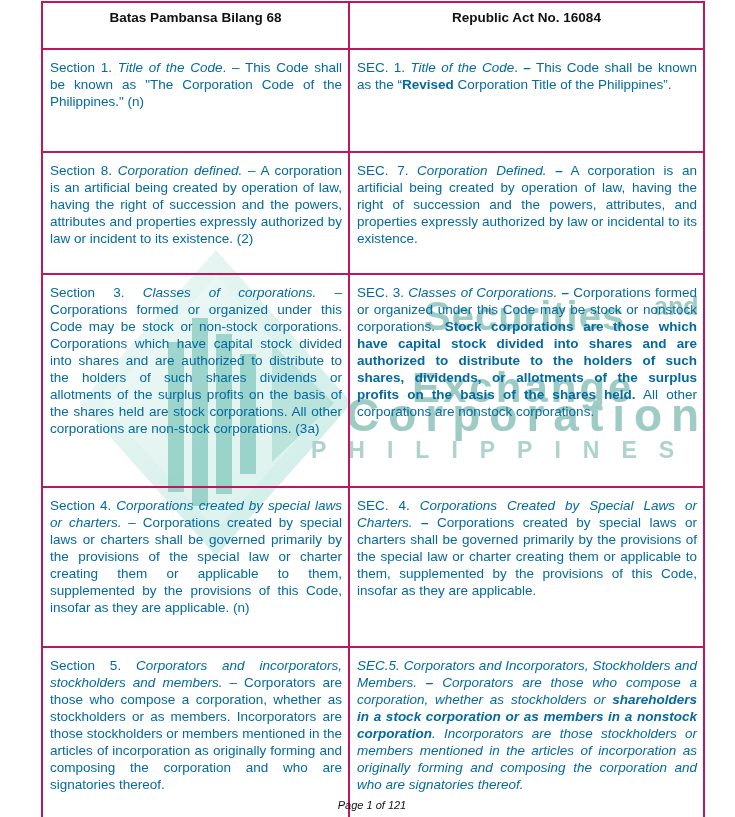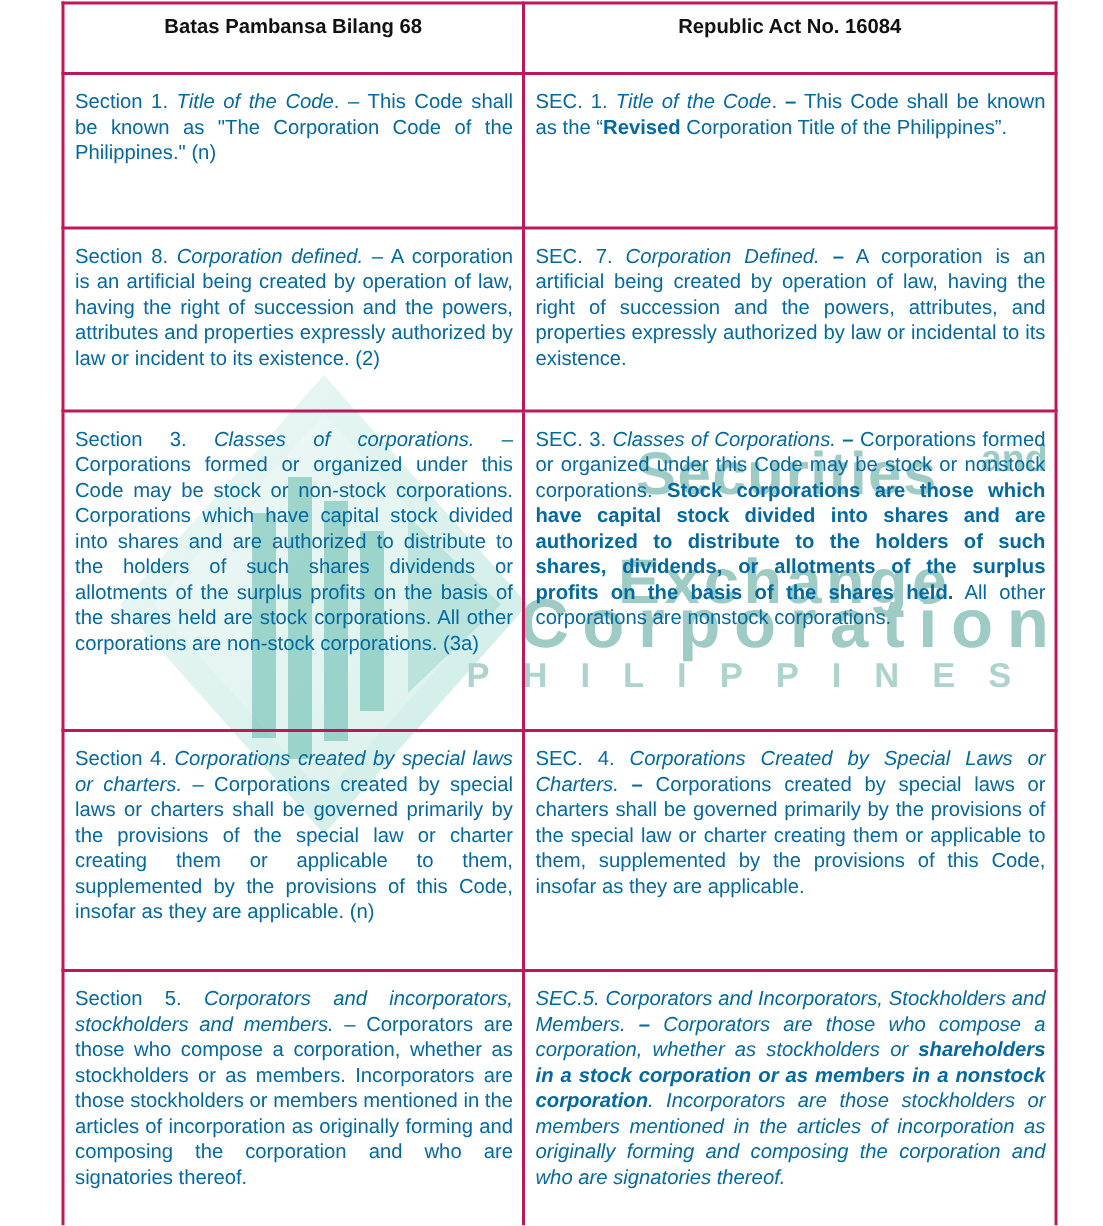--- a/index.html
+++ b/index.html
@@ -115,14 +115,15 @@
         <td><span>Section 4. </span><span class="i">Corporations created by special laws or charters.</span><span> – Corporations created by special laws or charters shall be governed primarily by the provisions of the special law or charter creating them or applicable to them, supplemented by the provisions of this Code, insofar as they are applicable. (n)</span></td>
         <td><span>SEC. 4. </span><span class="i">Corporations Created by Special Laws or Charters.</span><span> </span><span class="b">–</span><span> Corporations created by special laws or charters shall be governed primarily by the provisions of the special law or charter creating them or applicable to them, supplemented by the provisions of this Code, insofar as they are applicable.</span></td>
       </tr>
       <tr class="r5">
         <td><span>Section 5. </span><span class="i">Corporators and incorporators, stockholders and members.</span><span> – Corporators are those who compose a corporation, whether as stockholders or as members. Incorporators are those stockholders or members mentioned in the articles of incorporation as originally forming and composing the corporation and who are signatories thereof.</span></td>
         <td><span class="i">SEC.5.  Corporators and Incorporators, Stockholders and Members. </span><span class="b i">–</span><span class="i"> Corporators are those who compose a corporation, whether as stockholders or </span><span class="b i">shareholders in a stock corporation or as members in a nonstock corporation</span><span class="i">. Incorporators are those stockholders or members mentioned in the articles of incorporation as originally forming and composing the corporation and who are signatories thereof.</span></td>
       </tr>
     </tbody>
   </table>
 
+  <div class="footer">Page 1 of 121</div>
 
 </div>
 
 </body></html>

